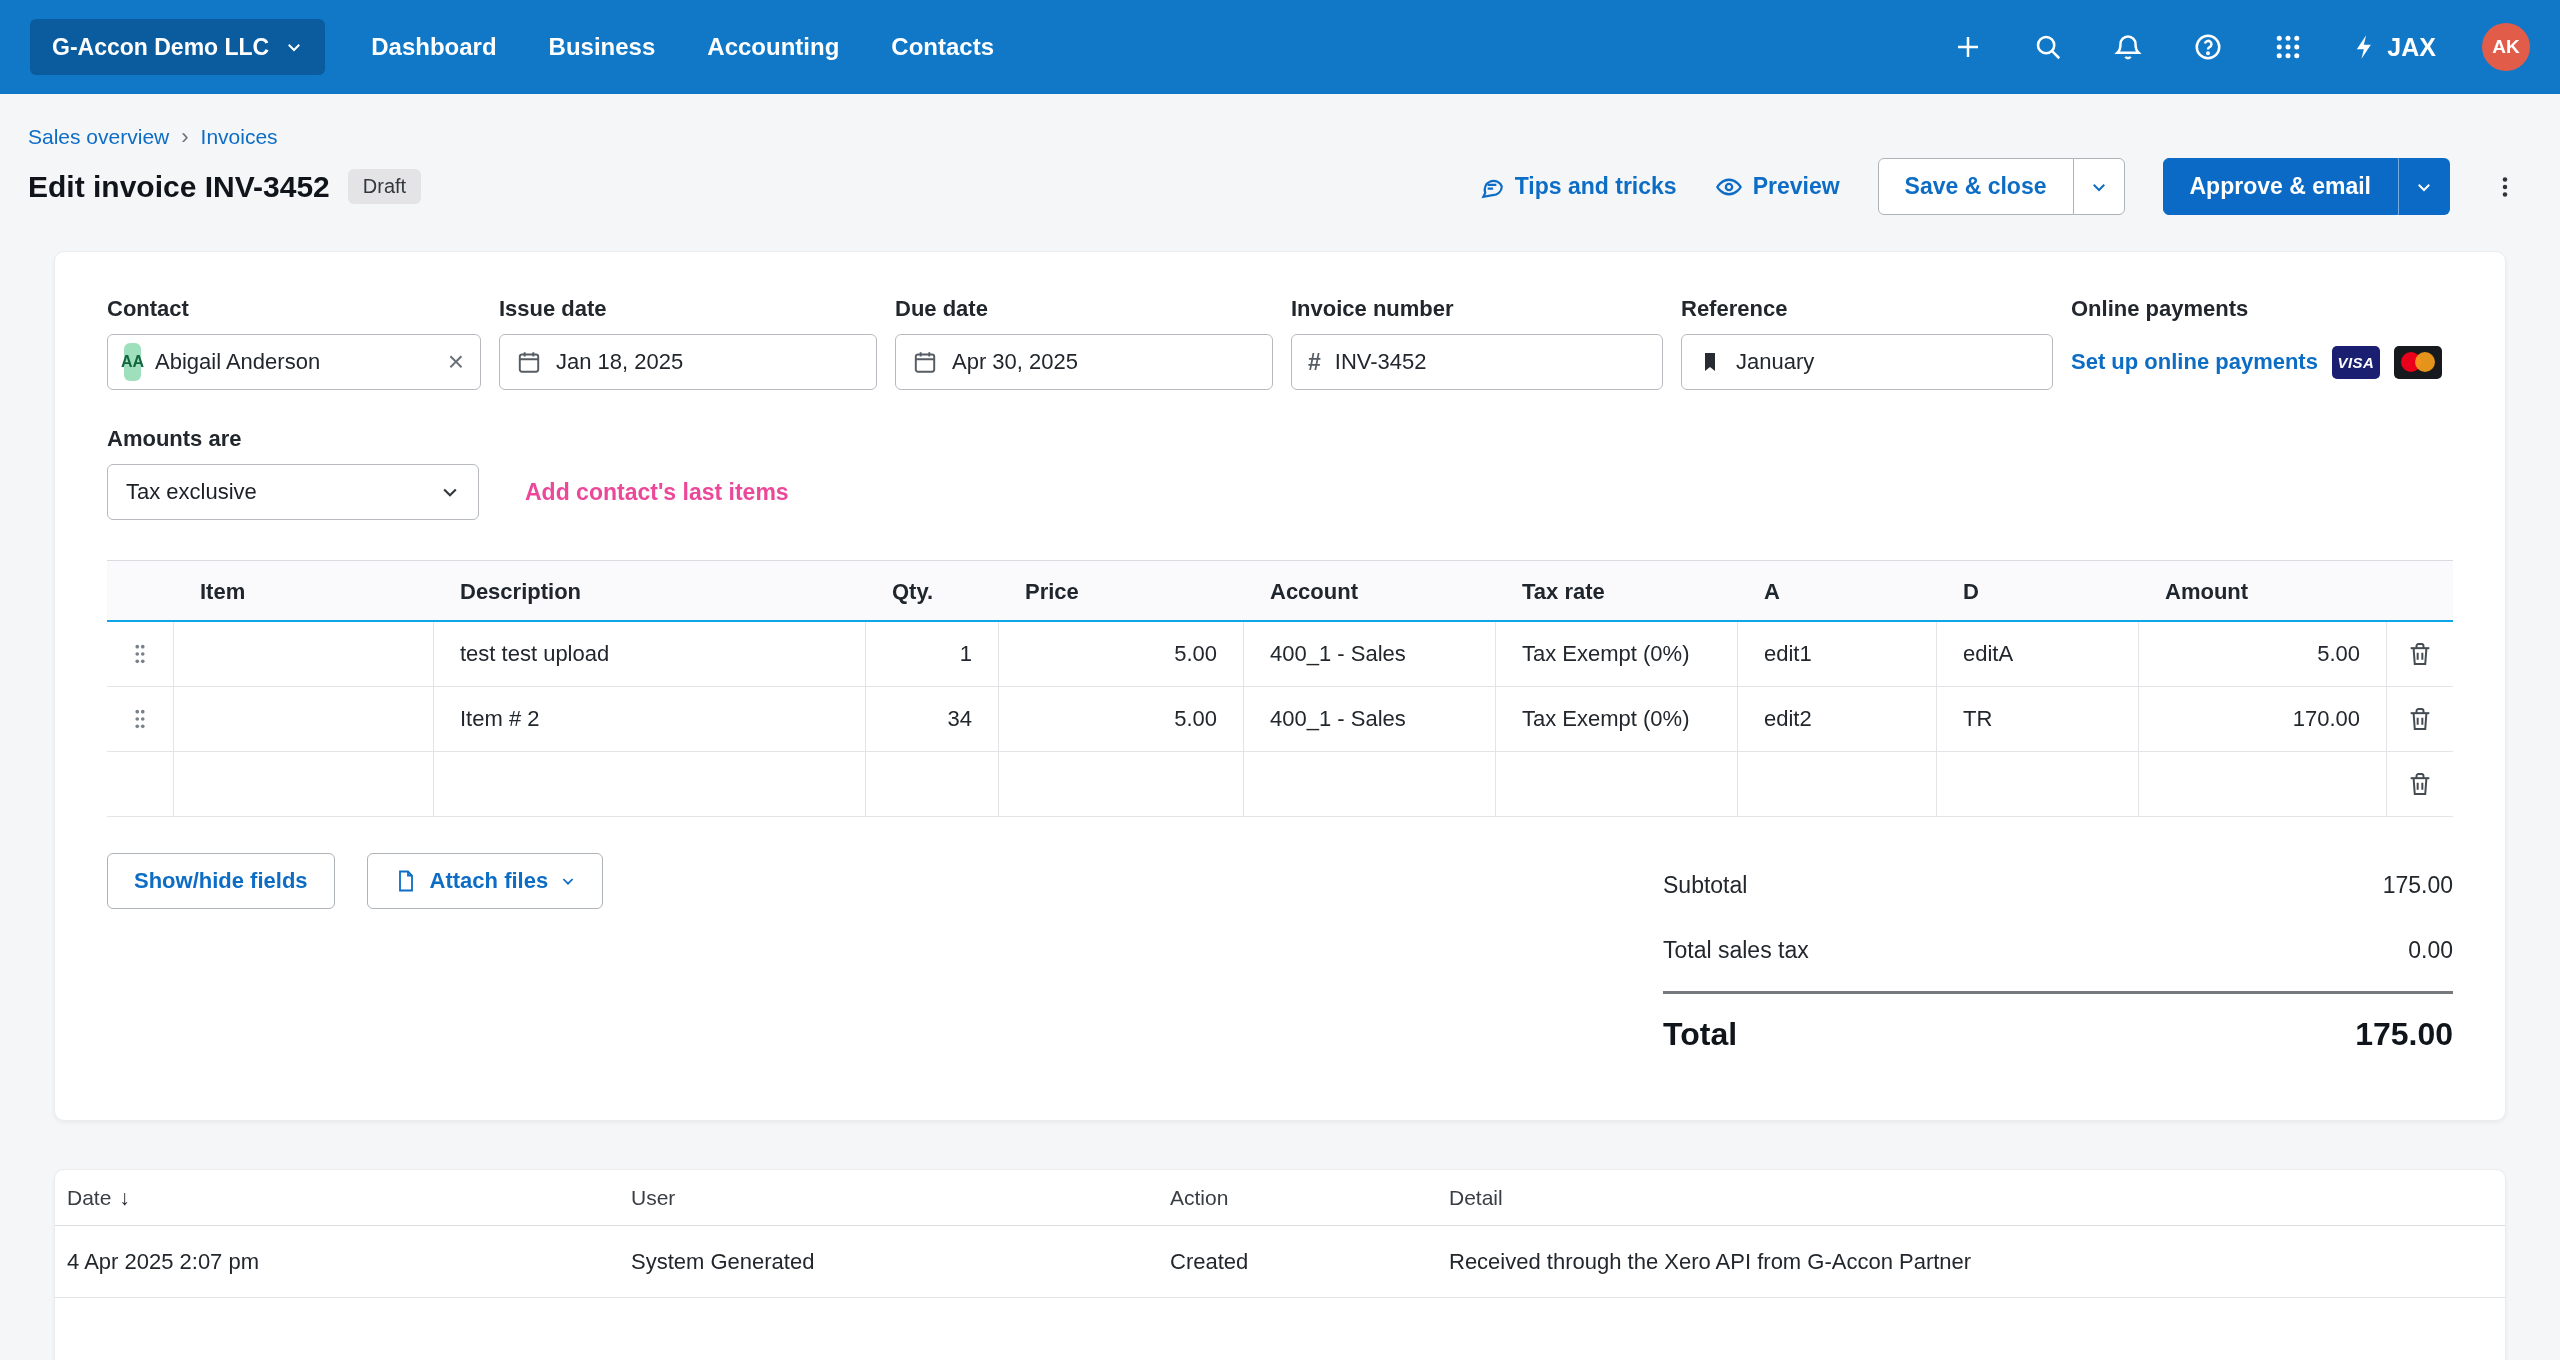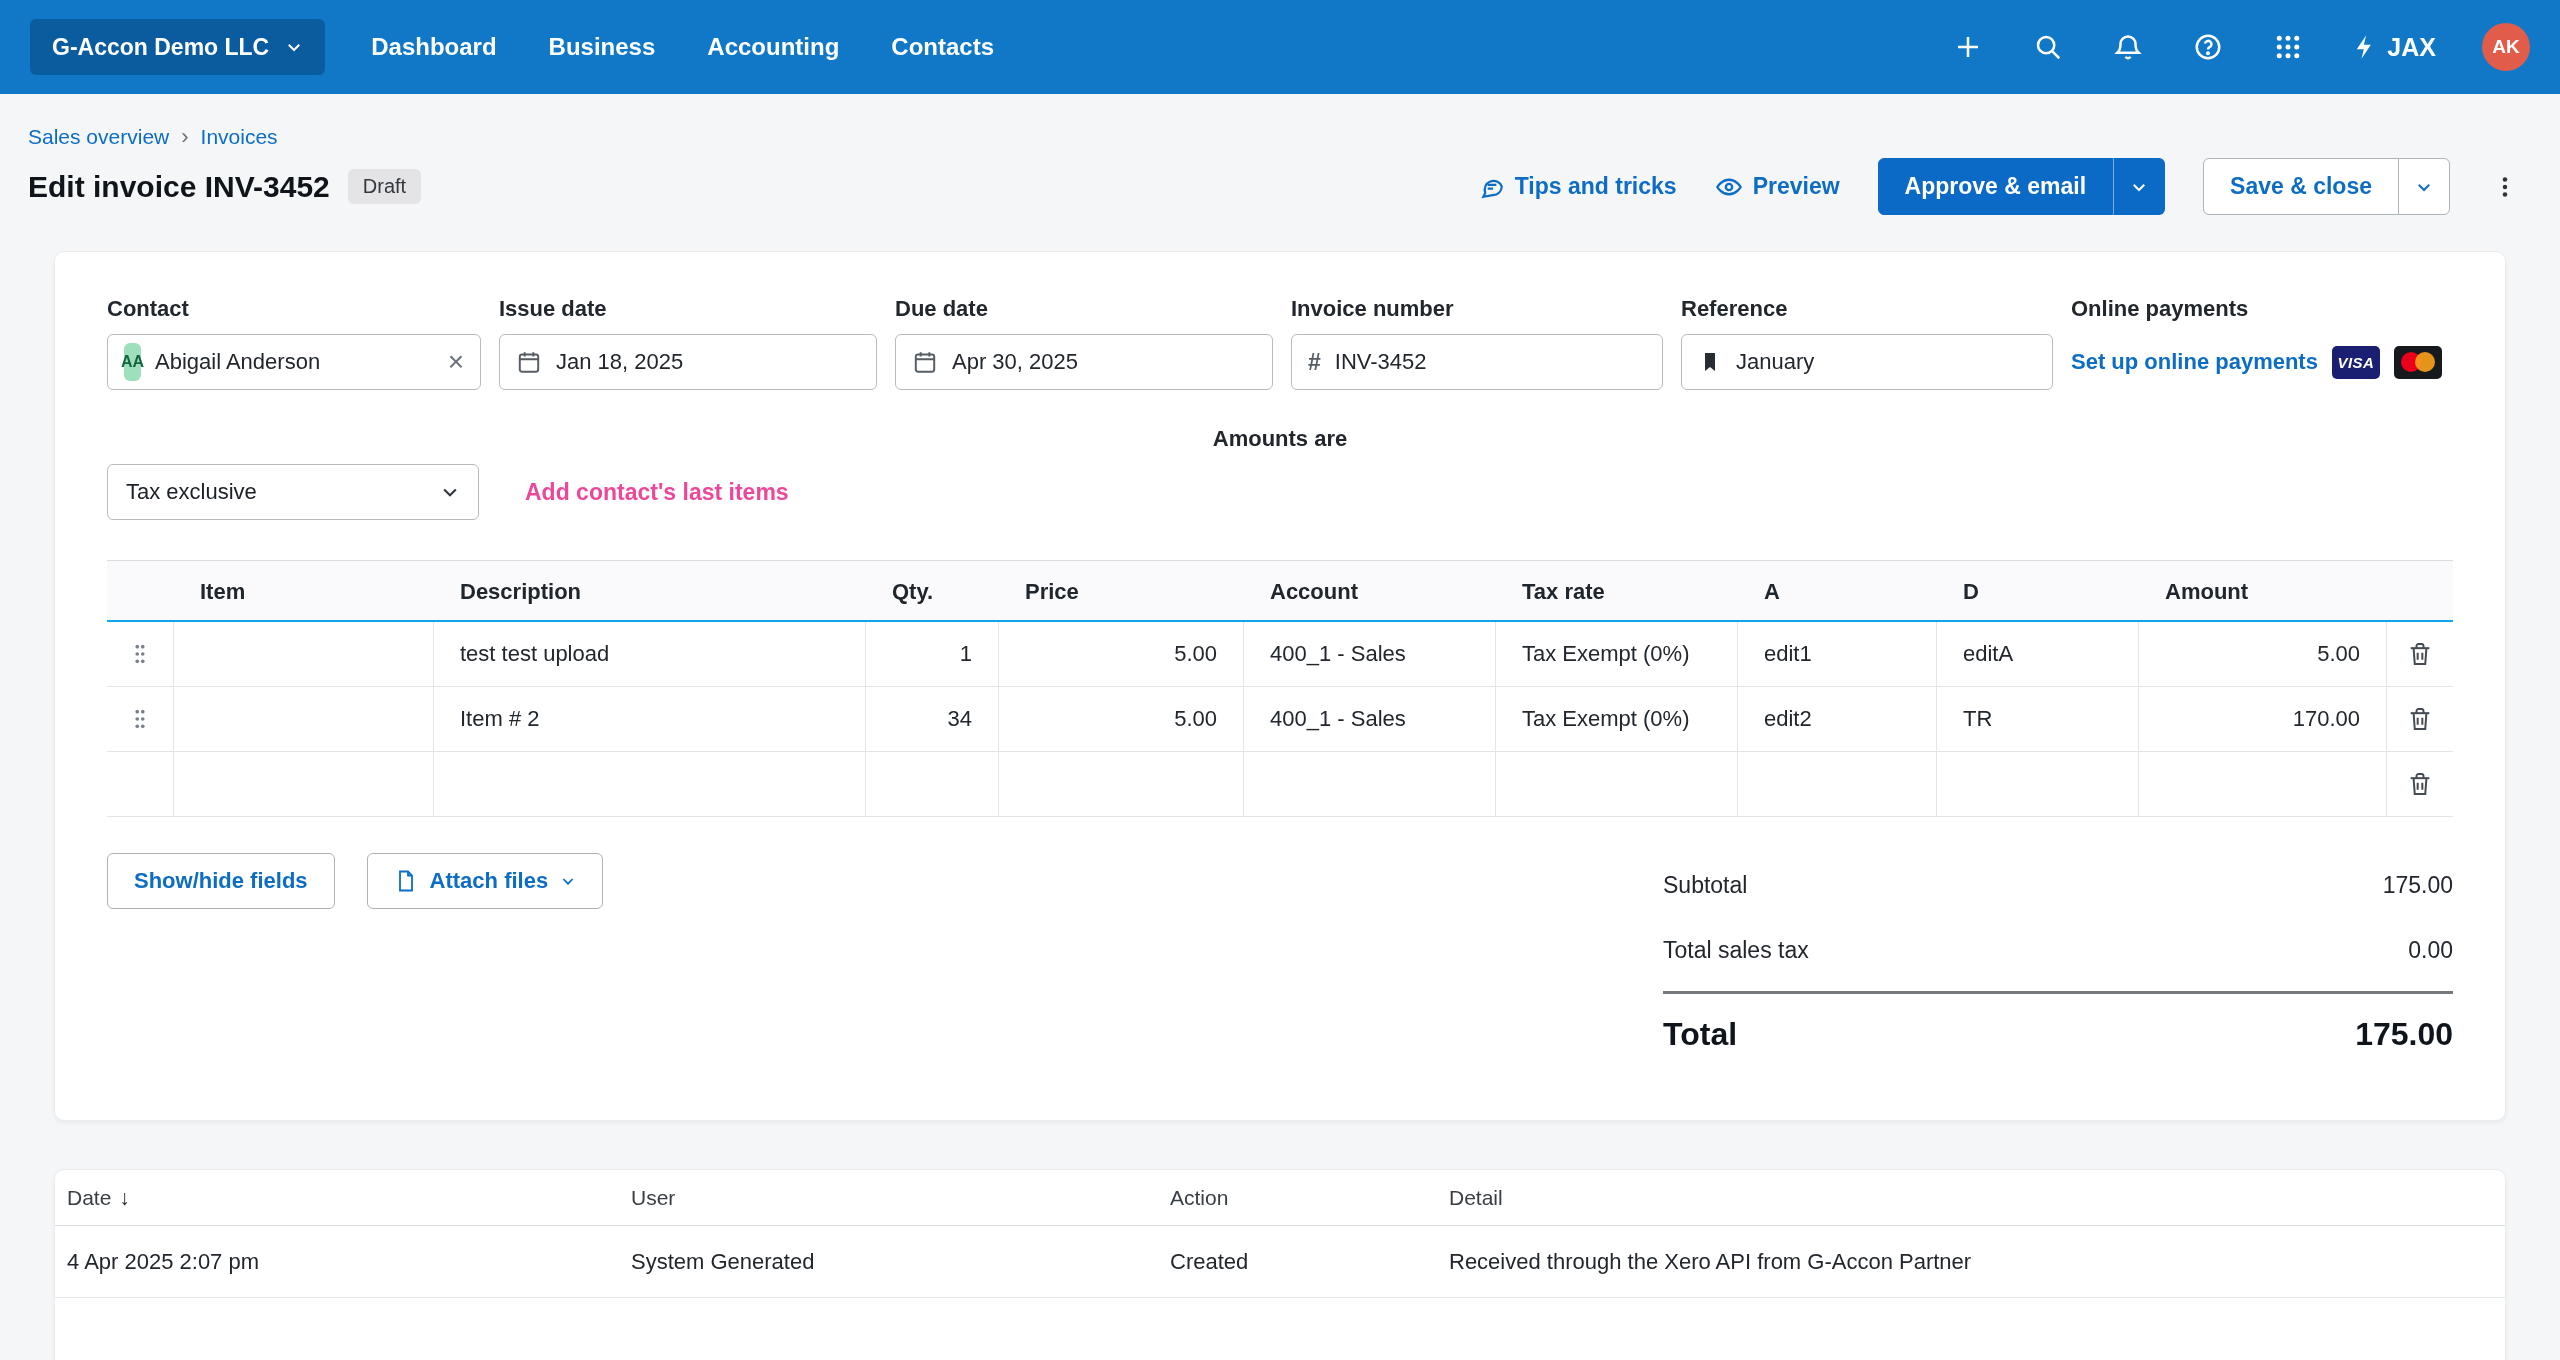--- a/index.html
+++ b/index.html
@@ -60,21 +60,21 @@
   .online-link { color:#0D6DC5; font-size:22px; font-weight:700; white-space:nowrap; }
   .cc { width:48px; height:33px; border-radius:5px; flex:0 0 auto; position:relative;
     display:flex; align-items:center; justify-content:center; }
   .cc-visa { background:#1A1F71; color:#fff; font-style:italic; font-weight:800; font-size:15px; letter-spacing:.5px; }
   .cc-mc { background:#16191D; }
   .cc-mc i { position:absolute; width:20px; height:20px; border-radius:50%; top:6px; }
   .cc-mc .c-red { left:7px; background:#EB001B; }
   .cc-mc .c-org { right:7px; background:#F79E1B; opacity:.92; }
 
   
-  .amounts-row { margin-top:36px;text-align:center; }
+  .amounts-row { margin-top:36px; }
   .amounts-line { display:flex; align-items:center; gap:46px; margin-top:12px; }
   .select { width:372px; height:56px; border:1px solid #B7BBC0; border-radius:6px; display:flex;
     align-items:center; justify-content:space-between; padding:0 18px; font-size:22px; cursor:pointer; }
   .text-link { color:#ec4899; font-size:23px; font-weight:600; }
 
   
   .itable { margin-top:40px; }
   .irow { display:grid; grid-template-columns:67px 260px 432px 133px 245px 252px 242px 199px 202px 248px 1fr;
     border-bottom:1px solid #E2E4E7; }
   .ihead { background:#FAFAFC; border-top:1px solid #D9DBDE; border-bottom:2px solid #0ea5e9; height:62px; }
@@ -196,35 +196,35 @@
       <span>Tips and tricks</span>
     </span>
     <span class="link-action">
       <svg width="28" height="28" viewBox="0 0 24 24" fill="none" stroke="#0D6DC5" stroke-width="2">
           <path d="M2 12s3.5-6.2 10-6.2S22 12 22 12s-3.5 6.2-10 6.2S2 12 2 12z"></path>
           <circle cx="12" cy="12" r="2.7"></circle>
         </svg>
       <span>Preview</span>
     </span>
     <div class="split">
+      <button class="btn btn-sec main">
+        <span>Save &amp; close</span>
+      </button>
+      <button class="btn btn-sec caret">
+        <svg width="18" height="18" viewBox="0 0 24 24" fill="none" stroke="#0D6DC5" stroke-width="2.6">
+            <path d="M5 9l7 7 7-7"></path>
+          </svg>
+      </button>
+    </div>
+    <div class="split">
       <button class="btn btn-pri main">
         <span>Approve &amp; email</span>
       </button>
       <button class="btn btn-pri caret">
         <svg width="18" height="18" viewBox="0 0 24 24" fill="none" stroke="#fff" stroke-width="2.6">
-            <path d="M5 9l7 7 7-7"></path>
-          </svg>
-      </button>
-    </div>
-    <div class="split">
-      <button class="btn btn-sec main">
-        <span>Save &amp; close</span>
-      </button>
-      <button class="btn btn-sec caret">
-        <svg width="18" height="18" viewBox="0 0 24 24" fill="none" stroke="#0D6DC5" stroke-width="2.6">
             <path d="M5 9l7 7 7-7"></path>
           </svg>
       </button>
     </div>
     <span class="kebab">
       <svg width="26" height="26" viewBox="0 0 24 24" fill="#30353B">
           <circle cx="12" cy="5" r="2.1"></circle>
           <circle cx="12" cy="12" r="2.1"></circle>
           <circle cx="12" cy="19" r="2.1"></circle>
         </svg>

